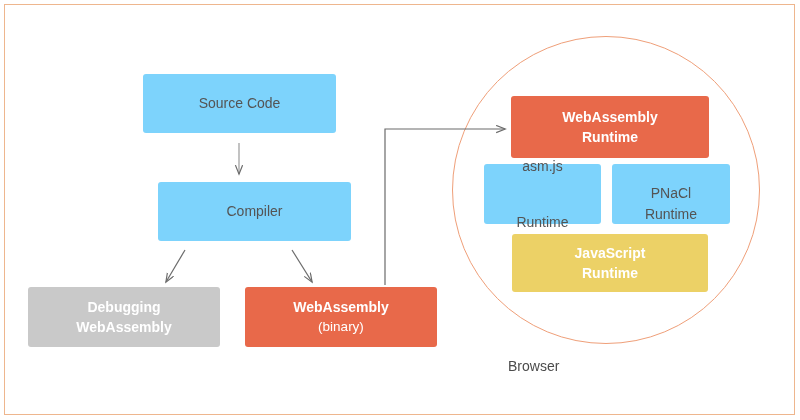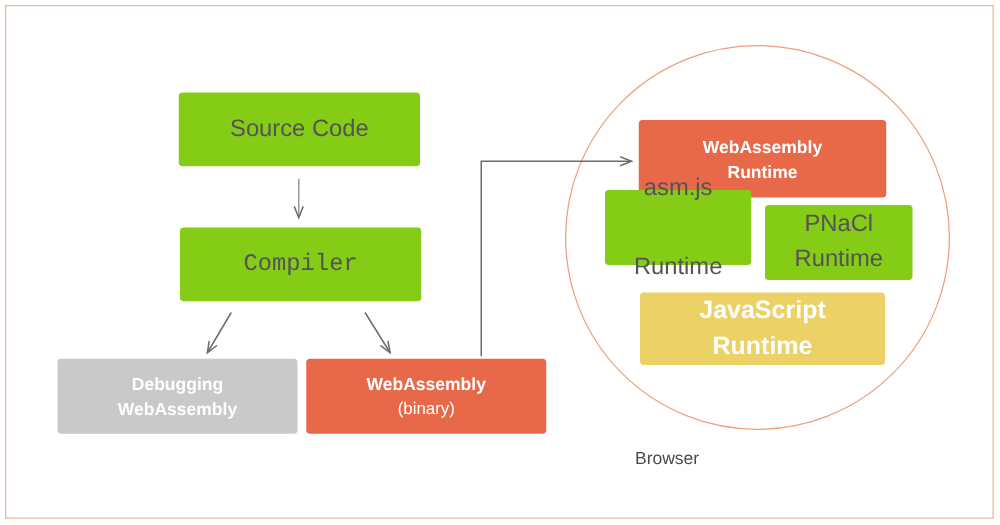--- a/index.html
+++ b/index.html
@@ -37,23 +37,23 @@
     border-radius: 3px;
     text-align: center;
     line-height: 1.45;
   }
   .node .line1, .node .line2 {
     display: block;
     white-space: nowrap;
   }
   
   .node--light {
-    background: #84cc16;
+    background: #7dd3fc;
     color: #545454;
-    font-size: 19px;
+    font-size: 14px;
     font-weight: 400;
   }
   
   .node--gray {
     background: #c9c9c9;
     color: #ffffff;
     font-size: 14px;
     font-weight: bold;
   }
   
@@ -61,36 +61,36 @@
     background: #e8694a;
     color: #ffffff;
     font-size: 14px;
     font-weight: bold;
     text-align: center;
   }
   
   .node--yellow {
     background: #ecd166;
     color: #ffffff;
-    font-size: 20px;
+    font-size: 14px;
     font-weight: bold;
   }
   .node--orange .line2.regular {
     font-weight: 400;
     font-size: 13.5px;
   }
 
   
   #node-source-code { left: 143px; top: 74px;  width: 193px; height: 59px; }
-  #node-compiler    { left: 144px; top: 182px; width: 193px; height: 59px; font-family: Liberation Mono, monospace; }
-  #node-debugging   { left: 46px;  top: 287px; width: 192px; height: 60px; }
+  #node-compiler    { left: 158px; top: 182px; width: 193px; height: 59px; }
+  #node-debugging   { left: 28px;  top: 287px; width: 192px; height: 60px; }
   #node-wasm-binary { left: 245px; top: 287px; width: 192px; height: 60px; }
   #node-wasm-runtime{ left: 511px; top: 96px;  width: 198px; height: 62px; }
-  #node-asmjs       { left: 484px; top: 152px; width: 117px; height: 60px; gap: 35px; }
-  #node-pnacl       { left: 612px; top: 164px; width: 118px; height: 60px; }
+  #node-asmjs       { left: 484px; top: 164px; width: 117px; height: 60px; gap: 35px; }
+  #node-pnacl       { left: 612px; top: 164px; width: 118px; height: 60px; justify-content: flex-end; }
   #node-js-runtime  { left: 512px; top: 234px; width: 196px; height: 58px; }
 
   #browser-circle {
     position: absolute;
     left: 452px;
     top: 36px;
     width: 308px;
     height: 308px;
     border: 1.4px solid #ef9f79;
     border-radius: 50%;

